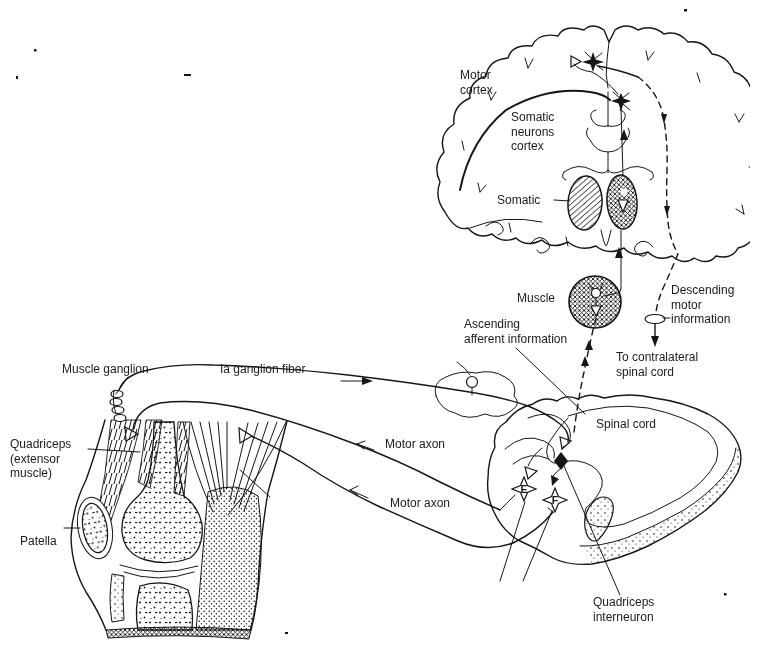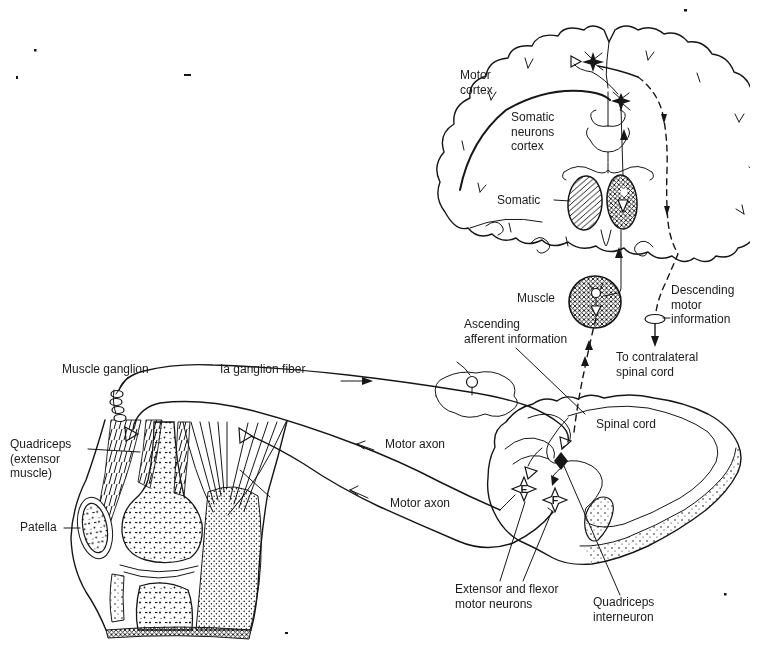--- a/index.html
+++ b/index.html
@@ -248,23 +248,21 @@
 information</div>
   <div class="lbl" style="left:608px;top:350px">To contralateral
 spinal cord</div>
   <div class="lbl" style="left:456px;top:317px">Ascending
 afferent information</div>
   <div class="lbl" style="left:54px;top:362px">Muscle ganglion</div>
   <div class="lbl" style="left:212px;top:362px">Ia ganglion fiber</div>
   <div class="lbl" style="left:2px;top:437px">Quadriceps
 (extensor
 muscle)</div>
-  <div class="lbl" style="left:12px;top:520px">Patella</div>
+  <div class="lbl" style="left:12px;top:534px">Patella</div>
   <div class="lbl" style="left:377px;top:437px">Motor axon</div>
   <div class="lbl" style="left:382px;top:496px">Motor axon</div>
   <div class="lbl" style="left:588px;top:417px">Spinal cord</div>
-  <div class="lbl" style="left:447px;top:582px">Extensor and flexor
-motor neurons</div>
   <div class="lbl" style="left:585px;top:595px">Quadriceps
 interneuron</div>
   <div class="soma-letter" style="left:509px;top:483px">E</div>
   <div class="soma-letter" style="left:540px;top:494px">F</div>
 </div>
 
 </body></html>

